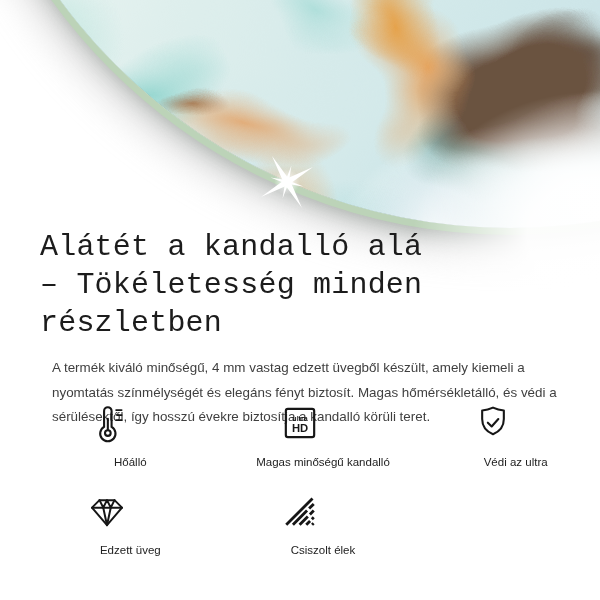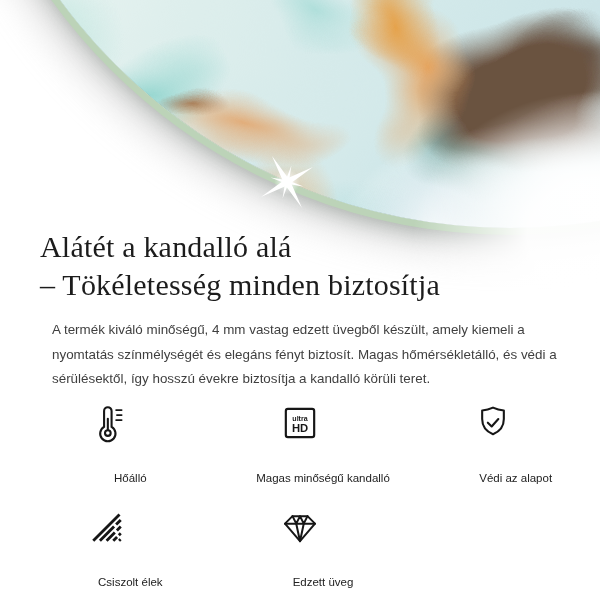--- a/index.html
+++ b/index.html
@@ -45,30 +45,30 @@
         clip-path:polygon(50% 0,55% 45%,100% 50%,55% 55%,50% 100%,45% 55%,0 50%,45% 45%);}
   .star.big{left:257px;top:152px;width:60px;height:60px;transform:rotate(-30deg);}
   .star.small{left:270px;top:165px;width:34px;height:34px;transform:rotate(15deg);}
   .glow{position:absolute;left:274px;top:169px;width:26px;height:26px;border-radius:50%;
         background:radial-gradient(circle, rgba(255,255,255,1), rgba(255,255,255,0) 70%);}
 
   
   .content{position:absolute;left:40px;top:228px;width:532px;z-index:5;}
   h1{margin:0;font-family:"Liberation Serif","DejaVu Serif",serif;font-weight:400;
      font-size:30px;line-height:38px;color:#1c1c1c;letter-spacing:.2px;}
-  h1 span{display:block;}
+  h1 span{display:block;font-family:Liberation Mono, monospace;}
   .desc{margin:14px 0 0 12px;font-size:13.4px;line-height:24.5px;color:#3f3f3f;}
 
   
   .features{position:absolute;left:11px;top:403px;width:578px;z-index:5;
             display:grid;grid-template-columns:repeat(3,1fr);row-gap:22px;justify-items:center;}
   .feature{display:flex;flex-direction:column;align-items:center;text-align:center;}
   .ficon{display:block;width:40px;height:40px;}
   .ficon svg{display:block;width:40px;height:40px;}
-  .flabel{margin-top:28px;font-size:11.5px;line-height:14px;color:#222222;padding-left:46px;}
+  .flabel{margin-top:12px;font-size:11.5px;line-height:14px;color:#222222;padding-left:46px;}
 
   .defs-holder{position:absolute;width:0;height:0;overflow:hidden;}
 </style>
 </head>
 <body>
 
 <svg class="defs-holder" aria-hidden="true">
   <defs>
     <filter id="marbleWarp" x="-10%" y="-10%" width="120%" height="120%">
       <feTurbulence type="fractalNoise" baseFrequency="0.008 0.013" numOctaves="2" seed="3" result="noise"></feTurbulence>
@@ -92,21 +92,21 @@
     <div class="sparkle">
       <div class="star big"></div>
       <div class="star small"></div>
       <div class="glow"></div>
     </div>
   </div>
 
   <div class="content">
     <h1>
       <span>Alátét a kandalló alá</span>
-      <span>– Tökéletesség minden biztosítja</span>
+      <span>– Tökéletesség minden részletben</span>
     </h1>
     <p class="desc">A termék kiváló minőségű, 4 mm vastag edzett üvegből készült, amely kiemeli a nyomtatás színmélységét és elegáns fényt biztosít. Magas hőmérsékletálló, és védi a sérülésektől, így hosszú évekre biztosítja a kandalló körüli teret.</p>
   </div>
 
   <div class="features">
 
     <div class="feature">
       <span class="ficon">
         <svg viewBox="0 0 48 48" fill="none" stroke="#161616" stroke-width="2.5" stroke-linecap="round">
           <path d="M29.5 28.7V9.5a4.5 4.5 0 0 0-9 0v19.2a9.2 9.2 0 1 0 9 0z"></path>
@@ -129,43 +129,43 @@
       <span class="flabel">Magas minőségű kandalló</span>
     </div>
 
     <div class="feature">
       <span class="ficon">
         <svg viewBox="0 0 48 48" fill="none" stroke="#161616" stroke-width="2.5" stroke-linecap="round" stroke-linejoin="round">
           <path d="M24 5.5c4.2 1.9 8.6 3 13 3.4v10.3c0 8.8-5.3 15.1-13 18.3-7.7-3.2-13-9.5-13-18.3V8.9c4.4-.4 8.8-1.5 13-3.4z"></path>
           <path d="M17.8 23.6l4.6 4.6 8-9"></path>
         </svg>
       </span>
-      <span class="flabel">Védi az alapot</span>
+      <span class="flabel">Védi az ultra</span>
+    </div>
+
+    <div class="feature">
+      <span class="ficon">
+        <svg viewBox="0 0 48 48" fill="none" stroke="#161616" stroke-width="2.4" stroke-linecap="round" stroke-linejoin="round">
+          <path d="M15 11h18l9 9-18 21-18-21 9-9z"></path>
+          <path d="M6 20h36"></path>
+          <path d="M15 11l4.5 9L24 11l4.5 9L33 11"></path>
+          <path d="M19.5 20L24 41l4.5-21"></path>
+        </svg>
+      </span>
+      <span class="flabel">Edzett üveg</span>
     </div>
 
     <div class="feature">
       <span class="ficon">
         <svg viewBox="0 0 48 48" fill="none" stroke="#161616" stroke-width="3.4" stroke-linecap="butt">
           <path d="M7.5 40.5L39 9"></path>
           <path d="M15.5 40.5L40.5 15.5" stroke-dasharray="24 3.5 8"></path>
           <path d="M23.5 40.5L40.5 23.5" stroke-dasharray="14 3.5 7"></path>
           <path d="M31.5 40.5L40.5 31.5" stroke-dasharray="6.5 3 4"></path>
           <path d="M38.5 40.5L42 37" stroke-dasharray="2.5 2.5"></path>
         </svg>
       </span>
       <span class="flabel">Csiszolt élek</span>
     </div>
 
-    <div class="feature">
-      <span class="ficon">
-        <svg viewBox="0 0 48 48" fill="none" stroke="#161616" stroke-width="2.4" stroke-linecap="round" stroke-linejoin="round">
-          <path d="M15 11h18l9 9-18 21-18-21 9-9z"></path>
-          <path d="M6 20h36"></path>
-          <path d="M15 11l4.5 9L24 11l4.5 9L33 11"></path>
-          <path d="M19.5 20L24 41l4.5-21"></path>
-        </svg>
-      </span>
-      <span class="flabel">Edzett üveg</span>
-    </div>
-
 
   </div>
 </div>
 
 </body></html>

